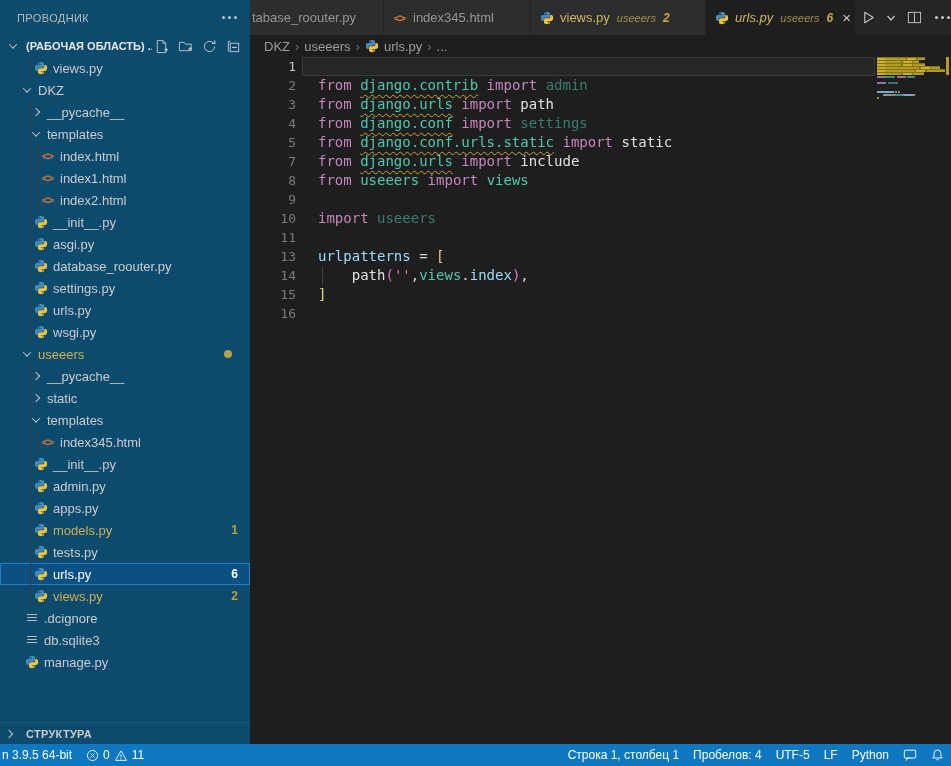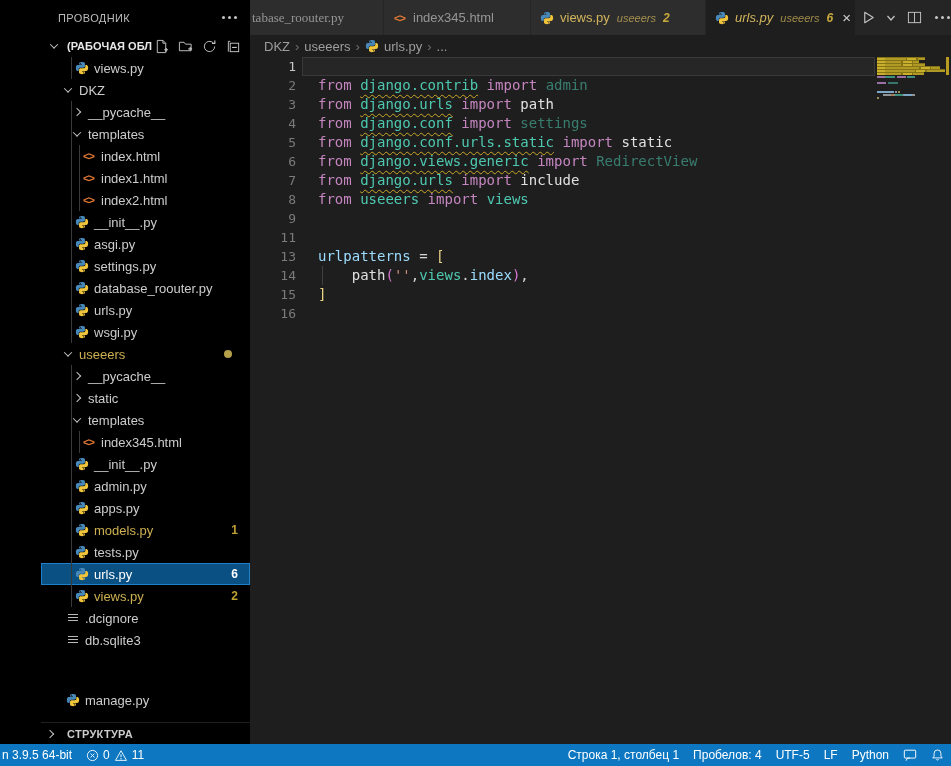--- a/index.html
+++ b/index.html
@@ -1,20 +1,20 @@
 <!DOCTYPE html>
 <html><head>
 <meta charset="utf-8">
 <style>
   * { margin:0; padding:0; box-sizing:border-box; }
   html,body { width:951px; height:766px; overflow:hidden; }
   body { background:#1e1e1e; font-family:"Liberation Sans", sans-serif; position:relative; color:#ccc; }
 
   
-  .sidebar { position:absolute; left:0; top:0; width:250px; bottom:22px; background:#000000; display:flex; flex-direction:column;padding-left:41px; }
+  .sidebar { position:absolute; left:0; top:0; width:250px; bottom:22px; background:#0c4a6e; display:flex; flex-direction:column; }
   .pane-title { height:35px; display:flex; align-items:center; padding:0 12px 0 17px; flex:none; }
   .pane-title .ttl { font-size:11px; color:#bbbbbb; letter-spacing:.4px; }
   .kebab { margin-left:auto; width:18px; height:14px; display:flex; align-items:center; justify-content:center; cursor:pointer; }
   .dots { width:3px; height:3px; border-radius:50%; background:#c5c5c5; box-shadow:6px 0 0 #c5c5c5, -6px 0 0 #c5c5c5; }
   .ws-header { height:22px; display:flex; align-items:center; padding:0 8px 0 4px; flex:none; }
   .ws-header .lbl { font-size:11px; font-weight:bold; color:#e7e7e7; white-space:nowrap; overflow:hidden; margin-left:2px; }
   .ws-actions { margin-left:auto; display:flex; gap:6px; }
   .act-ico { width:18px; height:18px; display:flex; align-items:center; justify-content:center; cursor:pointer; }
   .act-ico svg { stroke:#c5c5c5; fill:none; stroke-width:1; }
 
@@ -200,31 +200,31 @@
         <span>asgi.py</span>
       </div>
       <div class="trow" style="padding-left: 33px;">
         <span class="guide" style="left: 30px;"></span>
         <span class="ficon">
           <svg width="14" height="14" viewBox="0 0 32 32">
             <path fill="#4788b9" d="M15.9 2c-7 0-6.6 3-6.6 3v3.2h6.7v1H6.6S2 8.6 2 15.8c0 7.2 4 6.9 4 6.9h2.4v-3.3s-.1-4 3.9-4h6.7s3.8.1 3.8-3.7V5.6S23.4 2 15.9 2zm-3.7 2.1a1.2 1.2 0 1 1 0 2.4 1.2 1.2 0 0 1 0-2.4z"></path>
             <path fill="#f0c53c" d="M16.1 30c7 0 6.6-3 6.6-3v-3.2H16v-1h9.4S30 23.4 30 16.2c0-7.2-4-6.9-4-6.9h-2.4v3.3s.1 4-3.9 4H13s-3.8-.1-3.8 3.7v6.1S8.6 30 16.1 30zm3.7-2.1a1.2 1.2 0 1 1 0-2.4 1.2 1.2 0 0 1 0 2.4z"></path>
           </svg>
         </span>
+        <span>database_roouter.py</span>
+      </div>
+      <div class="trow" style="padding-left: 33px;">
+        <span class="guide" style="left: 30px;"></span>
+        <span class="ficon">
+          <svg width="14" height="14" viewBox="0 0 32 32">
+            <path fill="#4788b9" d="M15.9 2c-7 0-6.6 3-6.6 3v3.2h6.7v1H6.6S2 8.6 2 15.8c0 7.2 4 6.9 4 6.9h2.4v-3.3s-.1-4 3.9-4h6.7s3.8.1 3.8-3.7V5.6S23.4 2 15.9 2zm-3.7 2.1a1.2 1.2 0 1 1 0 2.4 1.2 1.2 0 0 1 0-2.4z"></path>
+            <path fill="#f0c53c" d="M16.1 30c7 0 6.6-3 6.6-3v-3.2H16v-1h9.4S30 23.4 30 16.2c0-7.2-4-6.9-4-6.9h-2.4v3.3s.1 4-3.9 4H13s-3.8-.1-3.8 3.7v6.1S8.6 30 16.1 30zm3.7-2.1a1.2 1.2 0 1 1 0-2.4 1.2 1.2 0 0 1 0 2.4z"></path>
+          </svg>
+        </span>
         <span>settings.py</span>
-      </div>
-      <div class="trow" style="padding-left: 33px;">
-        <span class="guide" style="left: 30px;"></span>
-        <span class="ficon">
-          <svg width="14" height="14" viewBox="0 0 32 32">
-            <path fill="#4788b9" d="M15.9 2c-7 0-6.6 3-6.6 3v3.2h6.7v1H6.6S2 8.6 2 15.8c0 7.2 4 6.9 4 6.9h2.4v-3.3s-.1-4 3.9-4h6.7s3.8.1 3.8-3.7V5.6S23.4 2 15.9 2zm-3.7 2.1a1.2 1.2 0 1 1 0 2.4 1.2 1.2 0 0 1 0-2.4z"></path>
-            <path fill="#f0c53c" d="M16.1 30c7 0 6.6-3 6.6-3v-3.2H16v-1h9.4S30 23.4 30 16.2c0-7.2-4-6.9-4-6.9h-2.4v3.3s.1 4-3.9 4H13s-3.8-.1-3.8 3.7v6.1S8.6 30 16.1 30zm3.7-2.1a1.2 1.2 0 1 1 0-2.4 1.2 1.2 0 0 1 0 2.4z"></path>
-          </svg>
-        </span>
-        <span>database_roouter.py</span>
       </div>
       <div class="trow" style="padding-left: 33px;">
         <span class="guide" style="left: 30px;"></span>
         <span class="ficon">
           <svg width="14" height="14" viewBox="0 0 32 32">
             <path fill="#4788b9" d="M15.9 2c-7 0-6.6 3-6.6 3v3.2h6.7v1H6.6S2 8.6 2 15.8c0 7.2 4 6.9 4 6.9h2.4v-3.3s-.1-4 3.9-4h6.7s3.8.1 3.8-3.7V5.6S23.4 2 15.9 2zm-3.7 2.1a1.2 1.2 0 1 1 0 2.4 1.2 1.2 0 0 1 0-2.4z"></path>
             <path fill="#f0c53c" d="M16.1 30c7 0 6.6-3 6.6-3v-3.2H16v-1h9.4S30 23.4 30 16.2c0-7.2-4-6.9-4-6.9h-2.4v3.3s.1 4-3.9 4H13s-3.8-.1-3.8 3.7v6.1S8.6 30 16.1 30zm3.7-2.1a1.2 1.2 0 1 1 0-2.4 1.2 1.2 0 0 1 0 2.4z"></path>
           </svg>
         </span>
         <span>urls.py</span>
@@ -345,38 +345,38 @@
           <span class="plain-ico"></span>
         </span>
         <span>.dcignore</span>
       </div>
       <div class="trow" style="padding-left: 24px;">
         <span class="ficon">
           <span class="plain-ico"></span>
         </span>
         <span>db.sqlite3</span>
       </div>
-      <div class="trow" style="padding-left: 24px; margin-top: 38px;">
+      <div class="trow" style="padding-left: 24px;">
         <span class="ficon">
           <svg width="14" height="14" viewBox="0 0 32 32">
             <path fill="#4788b9" d="M15.9 2c-7 0-6.6 3-6.6 3v3.2h6.7v1H6.6S2 8.6 2 15.8c0 7.2 4 6.9 4 6.9h2.4v-3.3s-.1-4 3.9-4h6.7s3.8.1 3.8-3.7V5.6S23.4 2 15.9 2zm-3.7 2.1a1.2 1.2 0 1 1 0 2.4 1.2 1.2 0 0 1 0-2.4z"></path>
             <path fill="#f0c53c" d="M16.1 30c7 0 6.6-3 6.6-3v-3.2H16v-1h9.4S30 23.4 30 16.2c0-7.2-4-6.9-4-6.9h-2.4v3.3s.1 4-3.9 4H13s-3.8-.1-3.8 3.7v6.1S8.6 30 16.1 30zm3.7-2.1a1.2 1.2 0 1 1 0-2.4 1.2 1.2 0 0 1 0 2.4z"></path>
           </svg>
         </span>
         <span>manage.py</span>
       </div>
     </div>
   <div class="outline-header">
     <span class="chev col"></span>
     <span class="lbl">СТРУКТУРА</span>
   </div>
 </div>
 
 <div class="tabbar" id="tabbar">
-    <div class="tab first" style="width: 134px; font-family: Liberation Serif, serif;">
+    <div class="tab first" style="width: 134px;">
       <span class="fname">tabase_roouter.py</span>
     </div>
     <div class="tab" style="width: 147px;">
       <span class="ficon">
         <span class="html-ico">&lt;&gt;</span>
       </span>
       <span class="fname">index345.html</span>
     </div>
     <div class="tab" style="width: 175px;">
       <span class="ficon">
@@ -447,24 +447,24 @@
       <span>...</span>
     </span>
   </div>
 
 <div class="code-area" id="code-area">
     <div class="cline current"><span class="curbox"></span><span class="ln">1</span><span class="ltext"></span></div>
     <div class="cline"><span class="ln">2</span><span class="ltext"><span class="tk-kw">from </span><span class="tk-mod sq">django.contrib</span><span class="tk-pln"> </span><span class="tk-kw">import</span><span class="tk-pln"> </span><span class="tk-moddim">admin</span></span></div>
     <div class="cline"><span class="ln">3</span><span class="ltext"><span class="tk-kw">from </span><span class="tk-mod sq">django.urls</span><span class="tk-pln"> </span><span class="tk-kw">import</span><span class="tk-pln"> </span><span class="tk-fn">path</span></span></div>
     <div class="cline"><span class="ln">4</span><span class="ltext"><span class="tk-kw">from </span><span class="tk-mod sq">django.conf</span><span class="tk-pln"> </span><span class="tk-kw">import</span><span class="tk-pln"> </span><span class="tk-moddim">settings</span></span></div>
     <div class="cline"><span class="ln">5</span><span class="ltext"><span class="tk-kw">from </span><span class="tk-mod sq">django.conf.urls.static</span><span class="tk-pln"> </span><span class="tk-kw">import</span><span class="tk-pln"> </span><span class="tk-fn">static</span></span></div>
-    <div class="cline"><span class="ln">6</span><span class="ltext"><span class="tk-kw">from </span><span class="tk-mod sq">django.views.generic</span><span class="tk-pln"> </span><span class="tk-kw">import</span><span class="tk-pln"> </span><span class="tk-moddim">RedirectView</span></span></div>
     <div class="cline"><span class="ln">7</span><span class="ltext"><span class="tk-kw">from </span><span class="tk-mod sq">django.urls</span><span class="tk-pln"> </span><span class="tk-kw">import</span><span class="tk-pln"> </span><span class="tk-fn">include</span></span></div>
     <div class="cline"><span class="ln">8</span><span class="ltext"><span class="tk-kw">from </span><span class="tk-mod">useeers</span><span class="tk-pln"> </span><span class="tk-kw">import</span><span class="tk-pln"> </span><span class="tk-mod">views</span></span></div>
     <div class="cline"><span class="ln">9</span><span class="ltext"></span></div>
+    <div class="cline"><span class="ln">10</span><span class="ltext"><span class="tk-kw">import</span><span class="tk-pln"> </span><span class="tk-moddim">useeers</span></span></div>
     <div class="cline"><span class="ln">11</span><span class="ltext"></span></div>
     <div class="cline"><span class="ln">13</span><span class="ltext"><span class="tk-var">urlpatterns</span><span class="tk-pln"> </span><span class="tk-pun">=</span><span class="tk-pln"> </span><span class="tk-brk1">[</span></span></div>
     <div class="cline"><span class="ln">14</span><span class="iguide"></span><span class="ltext"><span class="tk-pln">    </span><span class="tk-fn">path</span><span class="tk-brk2">(</span><span class="tk-str">''</span><span class="tk-pun">,</span><span class="tk-mod">views</span><span class="tk-pun">.</span><span class="tk-var">index</span><span class="tk-brk2">)</span><span class="tk-pun">,</span></span></div>
     <div class="cline"><span class="ln">15</span><span class="ltext"><span class="tk-brk1">]</span></span></div>
     <div class="cline"><span class="ln">16</span><span class="ltext"></span></div>
     <div class="minimap">
       <div class="mrow" style="top: 0px; left: 2px; background: rgb(133, 116, 21); height: 3px;">
         <span class="mseg" style="width: 7.5px; background: rgb(200, 176, 44);"></span>
         <span class="mseg" style="width: 21px; background: rgb(176, 154, 37);"></span>
         <span class="mseg" style="width: 1.5px; background: transparent;"></span>

